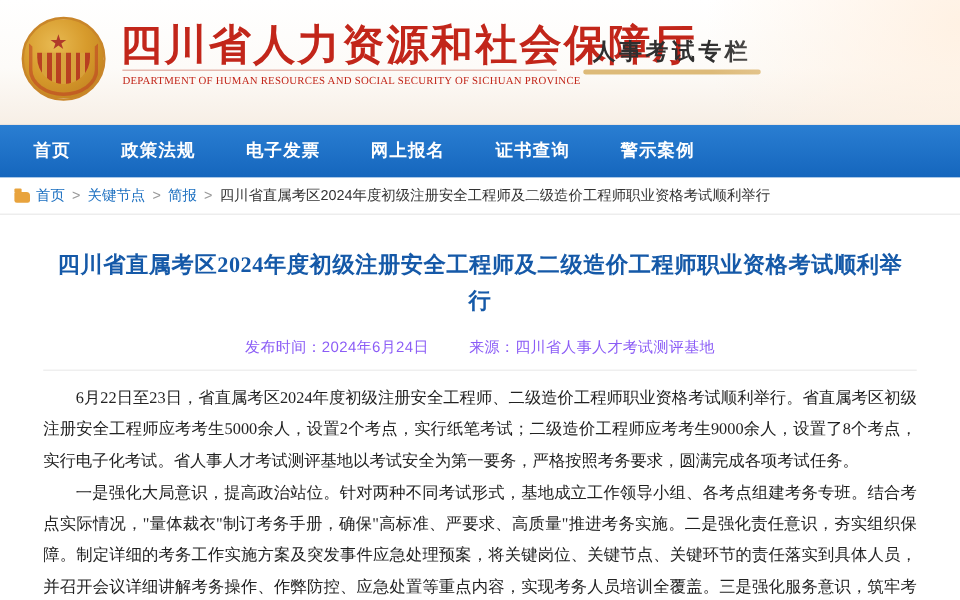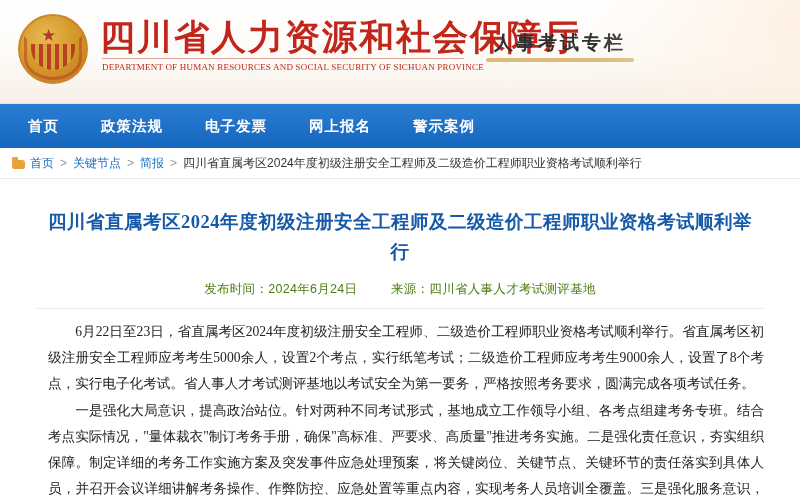--- a/index.html
+++ b/index.html
@@ -197,40 +197,40 @@
     font-weight: bold;
     color: #1559a8;
     line-height: 30px;
     font-family: "Liberation Serif", serif;
     letter-spacing: .5px;
     padding: 10px 4px 0 4px;
   }
   .art-meta {
     text-align: center;
     font-size: 12.5px;
-    color: #4d7c0f;
+    color: #8b5cf6;
     margin-top: 14px;
     letter-spacing: .3px;
   }
   .art-meta .gap { display: inline-block; width: 26px; }
   .art-divider {
     margin: 10px 0 0 0;
     height: 1px;
     background: #ececec;
   }
   .art-body {
     margin-top: 10px;
     font-size: 13.6px;
     line-height: 26px;
     color: #222;
     text-align: justify;
     font-family: "Liberation Serif", serif;
   }
   .art-body p {
-    margin: 0 0 1px 12px;
+    margin: 0 0 1px 0;
     text-indent: 2em;
   }
 </style>
 </head>
 <body>
 
 <div class="page">
 
   <div class="header">
     <div class="emblem">
@@ -246,20 +246,21 @@
       <span>人事考试专栏</span>
       <span class="underline"></span>
     </div>
   </div>
 
   <div class="nav">
     <div class="nav-item">首页</div>
     <div class="nav-item">政策法规</div>
     <div class="nav-item">电子发票</div>
     <div class="nav-item">网上报名</div>
+    <div class="nav-item">证书查询</div>
     <div class="nav-item">警示案例</div>
   </div>
 
   <div class="crumb-bar">
     <span class="home-icon">
       <span class="flap"></span>
         <span class="body"></span>
     </span>
     <span class="crumb-link">首页</span>
     <span class="crumb-sep">&gt;</span>

